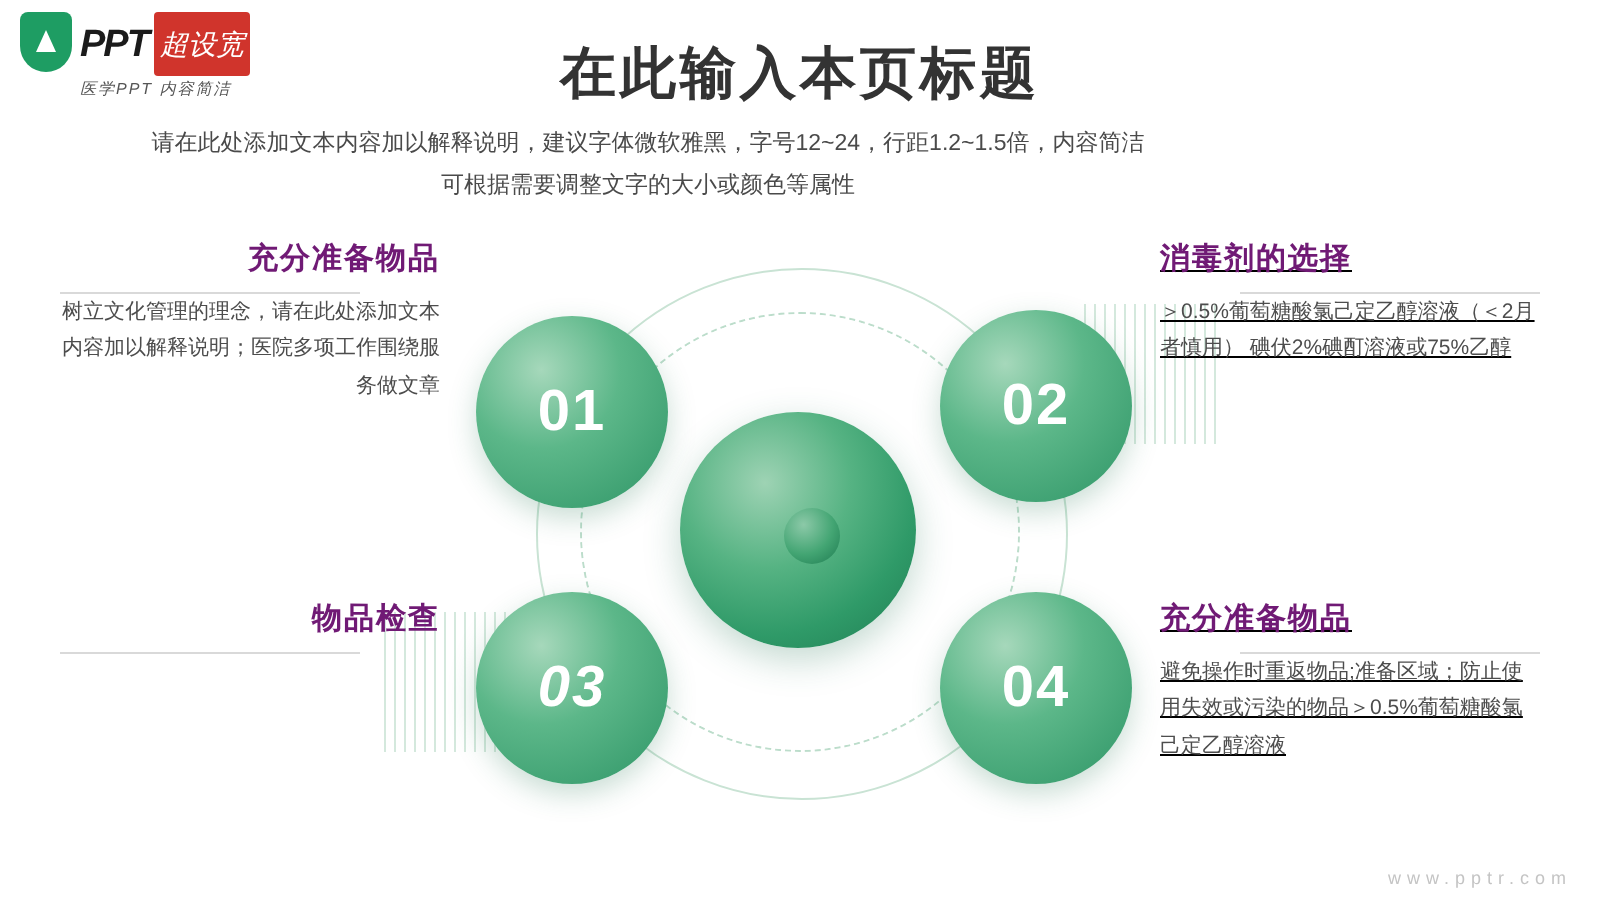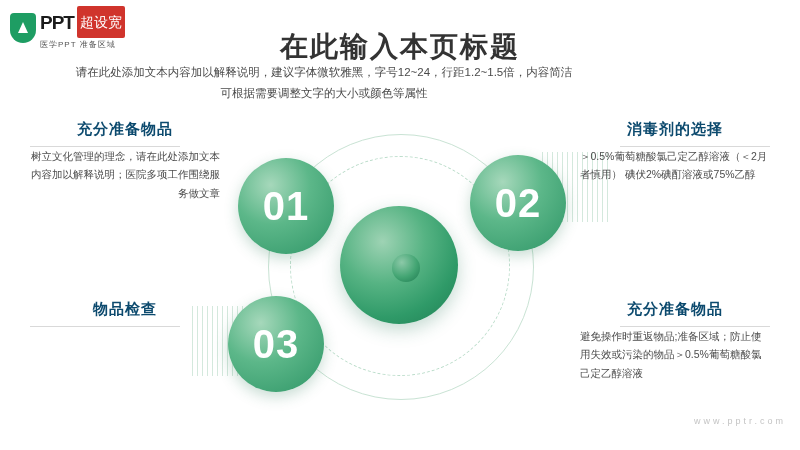--- a/index.html
+++ b/index.html
@@ -6,21 +6,21 @@
   body{
     width:800px;height:450px;
     background:#ffffff;
     font-family:"Liberation Sans","DejaVu Sans",sans-serif;
     overflow:hidden;
     position:relative;
   }
   
   .logo{
     position:absolute;left:10px;top:6px;
-    display:flex;align-items:center;gap:4px;
+    display:flex;gap:4px;font-style:italic;
   }
   .logo-shield{
     width:26px;height:30px;
     background:#1e9d63;
     border-radius:4px 4px 13px 13px;
     position:relative;
   }
   .logo-shield:after{
     content:"";position:absolute;left:50%;top:50%;
     transform:translate(-50%,-55%);
@@ -38,21 +38,21 @@
     background:#d0342c;color:#fff;font-size:14px;
     padding:9px 3px;border-radius:2px;font-weight:normal;letter-spacing:0;
   }
   .logo-sub{
     font-size:8px;color:#555;letter-spacing:1px;margin-top:3px;
   }
 
   
   .title{
     position:absolute;top:18px;left:0;width:800px;text-align:center;
-    font-size:28px;font-weight:bold;color:#333333;letter-spacing:2px;margin-top:10px;
+    font-size:28px;font-weight:bold;color:#333333;letter-spacing:2px;
   }
   .subtitle{
     position:absolute;top:62px;left:0;width:648px;text-align:center;
     font-size:11.5px;color:#4a4a4a;line-height:1.85;
   }
 
   
   .stage{position:absolute;left:0;top:110px;width:800px;height:320px;}
   .ring-outer{
     position:absolute;left:268px;top:24px;width:264px;height:264px;
@@ -76,63 +76,63 @@
     background:repeating-linear-gradient(90deg,#cfe6d9 0 1px,transparent 1px 5px);
     opacity:.9;
   }
   .hatch.left{left:192px;top:196px;}
   .hatch.right{right:192px;top:42px;}
 
   
   .bubble{
     position:absolute;width:96px;height:96px;border-radius:50%;
     display:flex;align-items:center;justify-content:center;
-    color:#ffffff;font-size:40px;font-weight:bold;letter-spacing:1px;
+    color:#ffffff;font-size:29px;font-weight:bold;letter-spacing:1px;
     box-shadow:0 5px 14px rgba(40,120,85,.25);
     text-align:center;
   }
   .b1{left:238px;top:48px;background:radial-gradient(circle at 34% 28%,#a6d8bb 0%,#5cb789 42%,#2e9566 100%);}
   .b2{left:470px;top:45px;background:radial-gradient(circle at 34% 28%,#a6d8bb 0%,#5cb789 42%,#2e9566 100%);}
-  .b3{left:228px;top:186px;background:radial-gradient(circle at 34% 28%,#a6d8bb 0%,#5cb789 42%,#2e9566 100%);}
+  .b3{left:238px;top:186px;background:radial-gradient(circle at 34% 28%,#a6d8bb 0%,#5cb789 42%,#2e9566 100%);font-style:italic;}
   .b4{left:470px;top:186px;background:radial-gradient(circle at 34% 28%,#a6d8bb 0%,#5cb789 42%,#2e9566 100%);}
 
   
   .block{position:absolute;width:190px;}
   .block h3{
-    margin:0 0 8px 0;font-size:15px;font-weight:bold;color:#0c4a6e;letter-spacing:1px;text-align:center;
+    margin:0 0 8px 0;font-size:15px;font-weight:bold;color:#701a75;letter-spacing:1px;
   }
   .block p{
     margin:0;font-size:10.5px;color:#4d4d4d;line-height:1.75;
   }
   .blk-left{text-align:right;left:30px;}
-  .blk-right{text-align:left;right:30px;}
+  .blk-right{text-align:left;right:30px;text-decoration:underline;}
   .blk1{top:10px;}
   .blk2{top:10px;}
   .blk3{top:190px;}
   .blk4{top:190px;}
   .sep{
     position:absolute;height:1px;background:#d9d9d9;width:150px;
   }
 
   .watermark{
-    position:absolute;right:14px;bottom:24px;
+    position:absolute;right:14px;bottom:6px;
     font-size:9px;color:#c4c4c4;letter-spacing:3px;text-align:center;
   }
 </style>
 </head>
 <body>
 
 <div class="logo">
   <div class="logo-shield"></div>
   <div class="logo-text">
     <div class="logo-main">
       <span>PPT</span>
       <span class="logo-badge">超设宽</span>
     </div>
-    <div class="logo-sub">医学PPT 准备区域</div>
+    <div class="logo-sub">医学PPT 内容简洁</div>
   </div>
 </div>
 
 <div class="title">在此输入本页标题</div>
 <div class="subtitle">
   <div>请在此处添加文本内容加以解释说明，建议字体微软雅黑，字号12~24，行距1.2~1.5倍，内容简洁</div>
   <div>可根据需要调整文字的大小或颜色等属性</div>
 </div>
 
 <div class="stage">
@@ -143,20 +143,21 @@
   <div class="ring-outer"></div>
   <div class="ring-dashed"></div>
 
   <div class="core">
     <div class="core-dot"></div>
   </div>
 
   <div class="bubble b1">01</div>
   <div class="bubble b2">02</div>
   <div class="bubble b3">03</div>
+  <div class="bubble b4">04</div>
 
   <div class="block blk-left blk1">
     <h3>充分准备物品</h3>
     <p>树立文化管理的理念，请在此处添加文本内容加以解释说明；医院多项工作围绕服务做文章</p>
   </div>
   <div class="sep" style="left:30px;top:36px;"></div>
 
   <div class="block blk-right blk2">
     <h3>消毒剂的选择</h3>
     <p>＞0.5%葡萄糖酸氯己定乙醇溶液（＜2月者慎用）  碘伏2%碘酊溶液或75%乙醇</p>

